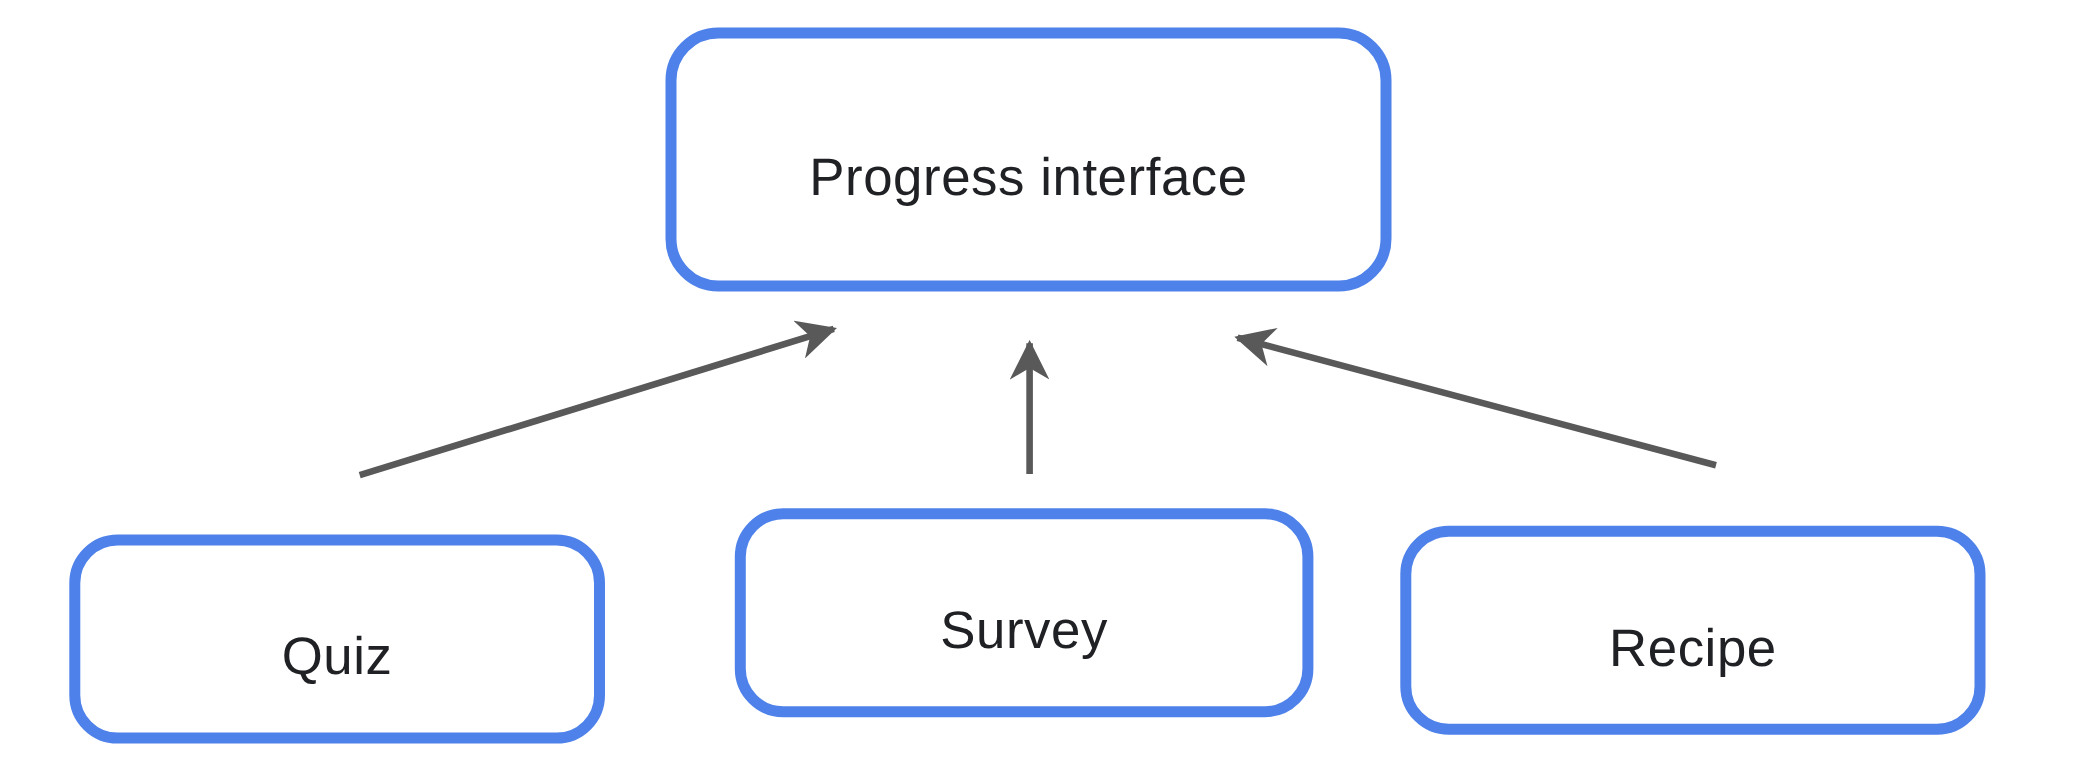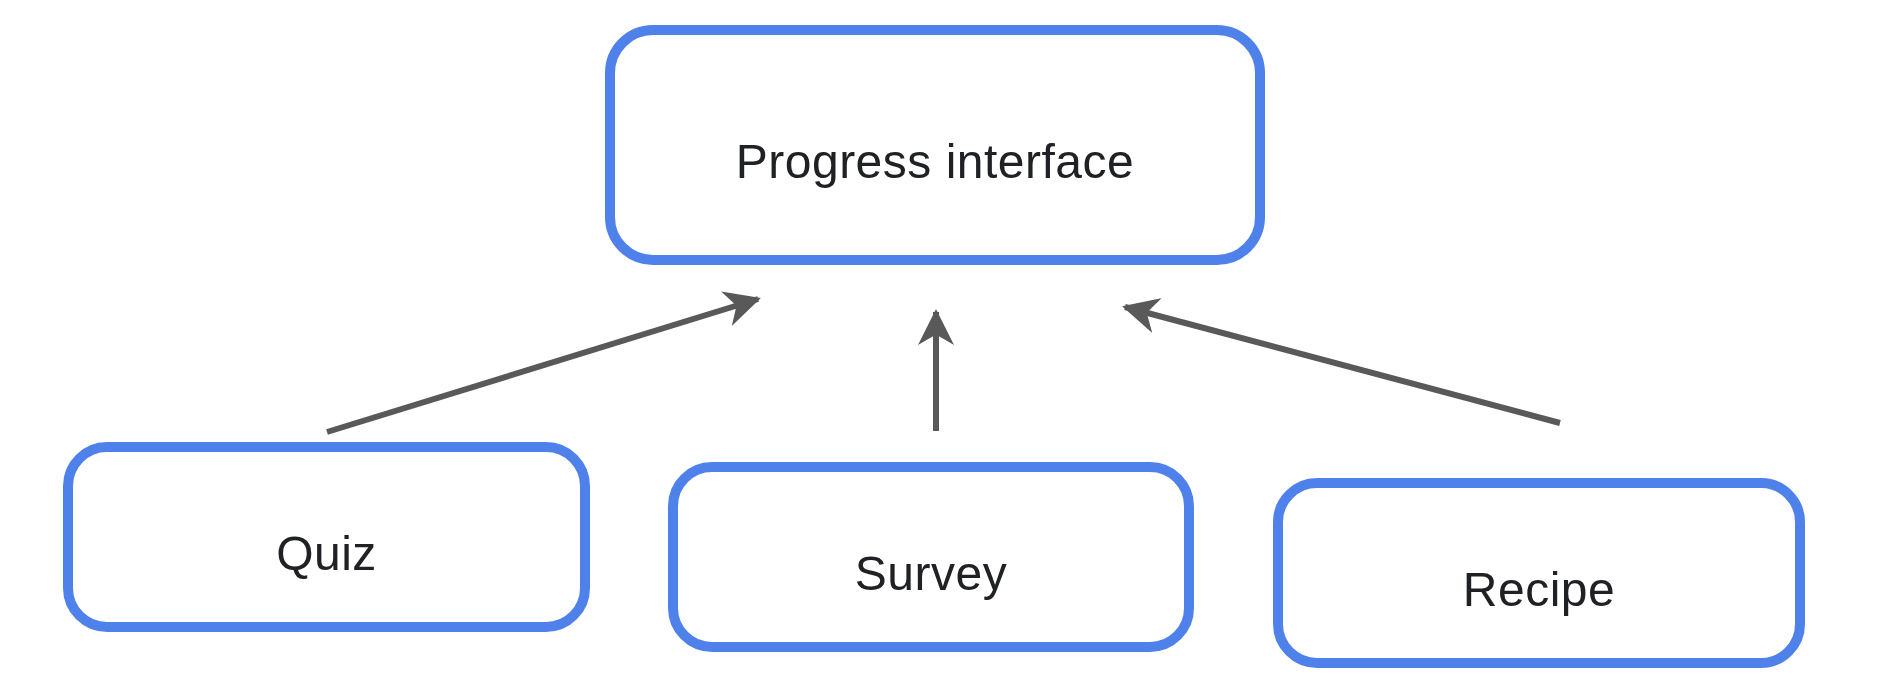--- a/index.html
+++ b/index.html
@@ -27,21 +27,21 @@
   }
   .node-label {
     color: #202124;
     font-size: 48px;
     font-weight: 500;
     letter-spacing: 0.5px;
     white-space: nowrap;
     margin-top: 32px;
   }
   .node-top    { left: 605px;  top: 25px;  width: 660px; height: 240px; border-radius: 48px; }
-  .node-quiz   { left: 63px;   top: 442px; width: 527px; height: 190px; }
+  .node-quiz   { left: 63px;   top: 486px; width: 487px; height: 190px; }
   .node-survey { left: 668px;  top: 462px; width: 526px; height: 190px; }
   .node-recipe { left: 1273px; top: 478px; width: 532px; height: 190px; }
   .arrow-layer {
     position: absolute;
     left: 0; top: 0;
     width: 1896px;
     height: 690px;
     pointer-events: none;
   }
 </style>

